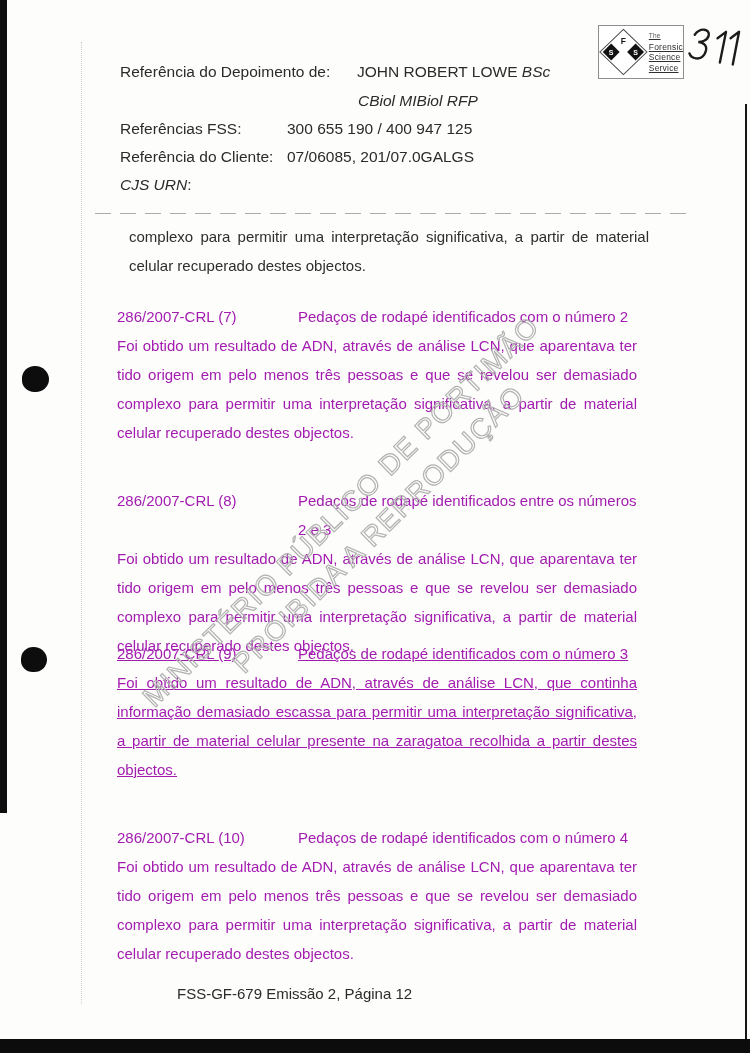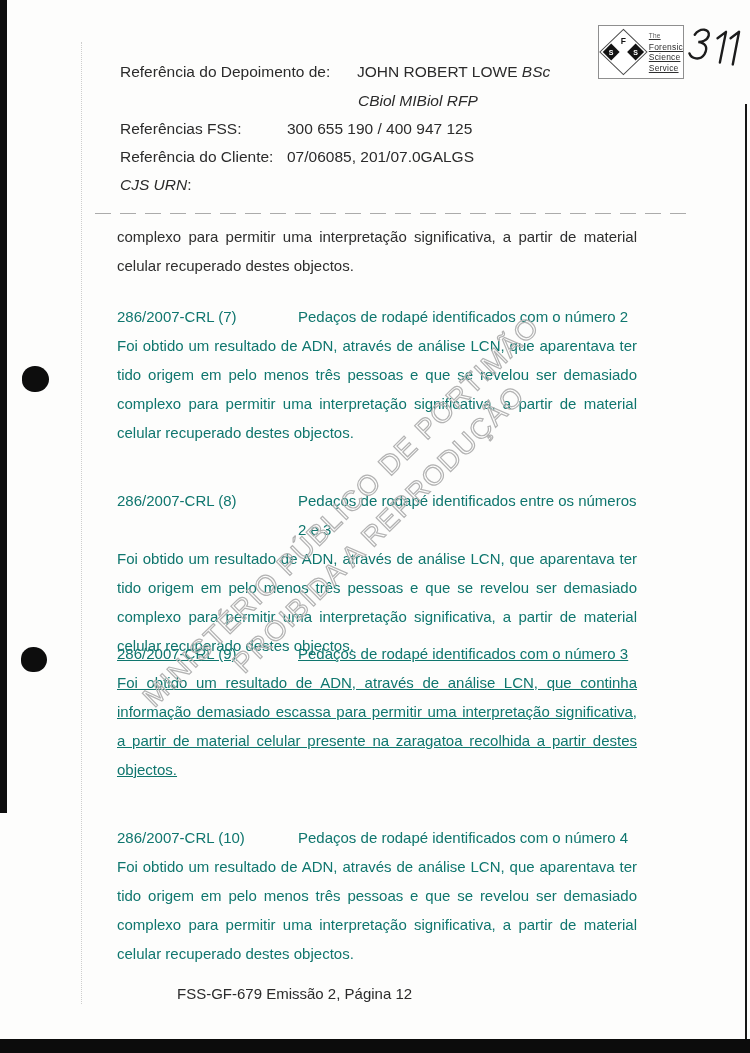--- a/index.html
+++ b/index.html
@@ -44,21 +44,21 @@
     -webkit-text-stroke:1.2px #b2b2b2;
     transform:rotate(-44.5deg);transform-origin:0 50%;
     z-index:5;
   }
   .wm1{left:148px;top:686px;}
   .wm2{left:238px;top:652px;}
 
   
   .para{position:absolute;left:117px;width:520px;font-size:15px;line-height:29px;
     text-align:justify;color:#2e2e2e;}
-  .section{position:absolute;left:117px;width:520px;font-size:15px;line-height:29px;color:#0f766e;}
+  .section{position:absolute;left:117px;width:520px;font-size:15px;line-height:29px;color:#a21caf;}
   .sec-head{display:flex;}
   .sec-ref{flex:0 0 181px;}
   .sec-title{flex:1;max-width:350px;}
   .sec-body{text-align:justify;}
 
   
   .footer{position:absolute;top:985px;left:117px;width:520px;font-size:15px;
     display:flex;justify-content:space-between;white-space:nowrap;}
   .footer .fright{margin-left:60px;}
   svg{display:block;}
@@ -114,21 +114,21 @@
   </div>
   <div class="hdr-row" style="top:175px;">
     <span class="it">CJS URN</span><span>:</span>
   </div>
 
   <div class="sep-dashed"></div>
 
   <div class="wm wm1">MINISTÉRIO PÚBLICO DE PORTIMÃO</div>
   <div class="wm wm2">PROIBIDA A REPRODUÇÃO</div>
 
-  <div class="para" style="top:222px;">complexo para permitir uma interpretação significativa, a partir de material celular recuperado destes objectos.</div>
+  <div class="para" style="top:222px;margin-left:12px;">complexo para permitir uma interpretação significativa, a partir de material celular recuperado destes objectos.</div>
 
   <div class="section" style="top:302px;">
     <div class="sec-head">
       <span class="sec-ref">286/2007-CRL (7)</span>
       <span class="sec-title">Pedaços de rodapé identificados com o número 2</span>
     </div>
     <div class="sec-body">Foi obtido um resultado de ADN, através de análise LCN, que aparentava ter tido origem em pelo menos três pessoas e que se revelou ser demasiado complexo para permitir uma interpretação significativa, a partir de material celular recuperado destes objectos.</div>
   </div>
 
   <div class="section" style="top:486px;">

